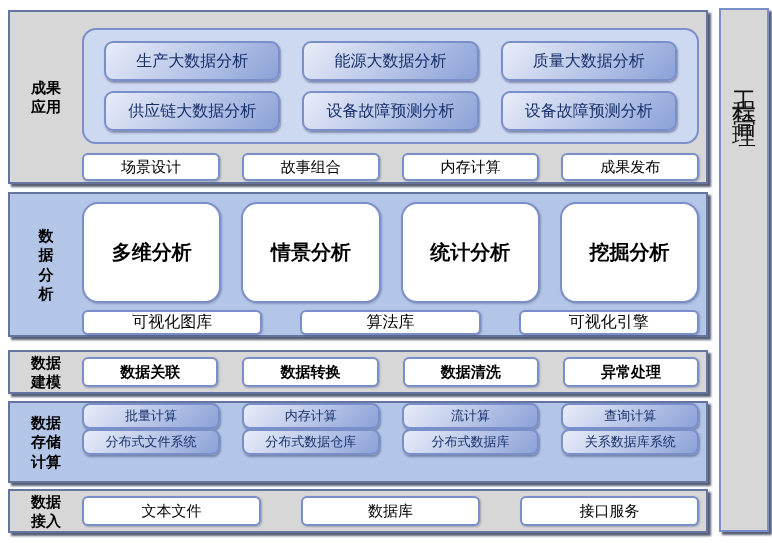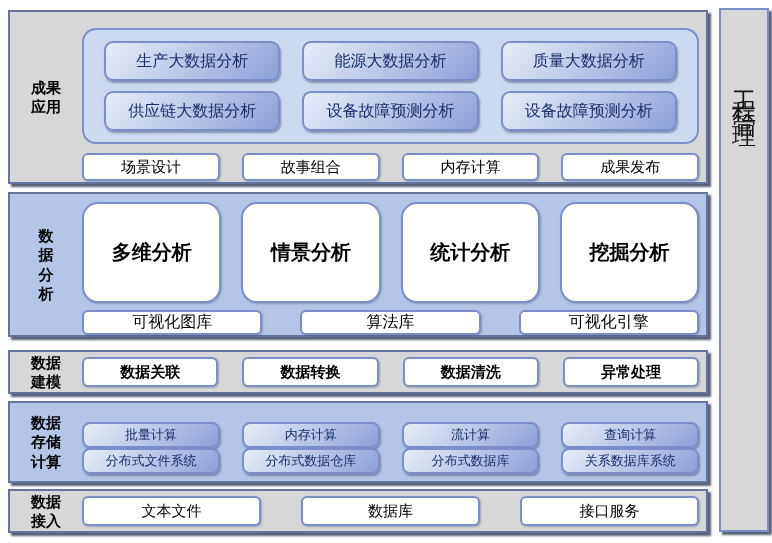--- a/index.html
+++ b/index.html
@@ -72,21 +72,21 @@
   .model-row {
     margin-top:5px; height:30px;
     display:grid; grid-template-columns:repeat(4,1fr); gap:24px;
   }
   .model-row .white-box { font-weight:bold; }
 
   
   .calc-row {
     height:26px; display:grid; grid-template-columns:repeat(4,1fr); gap:22px;
   }
-  .calc-row.r1 { margin-top:19px; }
+  .calc-row.r1 { margin-top:0; }
   .calc-row.r2 { }
   .calc-row .grad-box { font-size:13px; border-radius:8px; }
 
   
   .access-row {
     margin-top:5px; height:30px;
     display:grid; grid-template-columns:repeat(3,1fr); gap:40px;
   }
 
   

